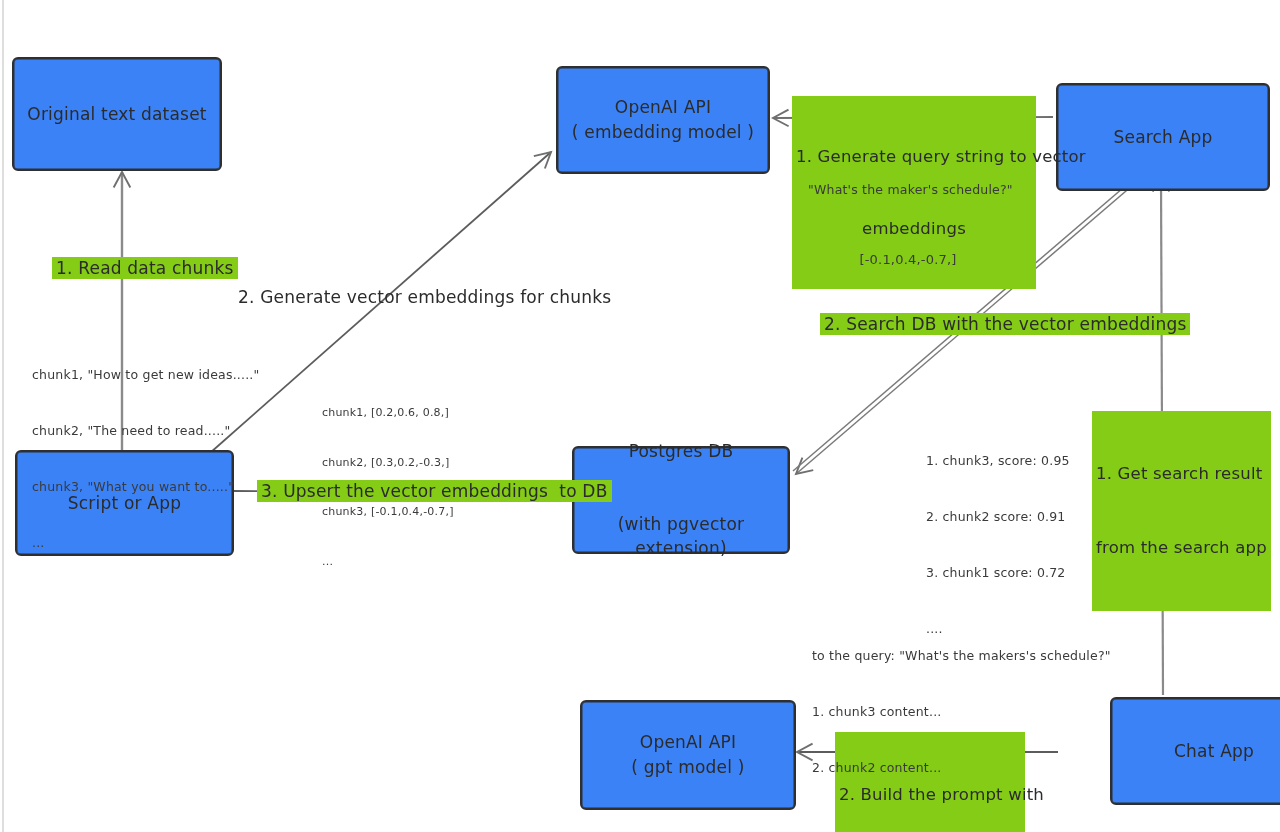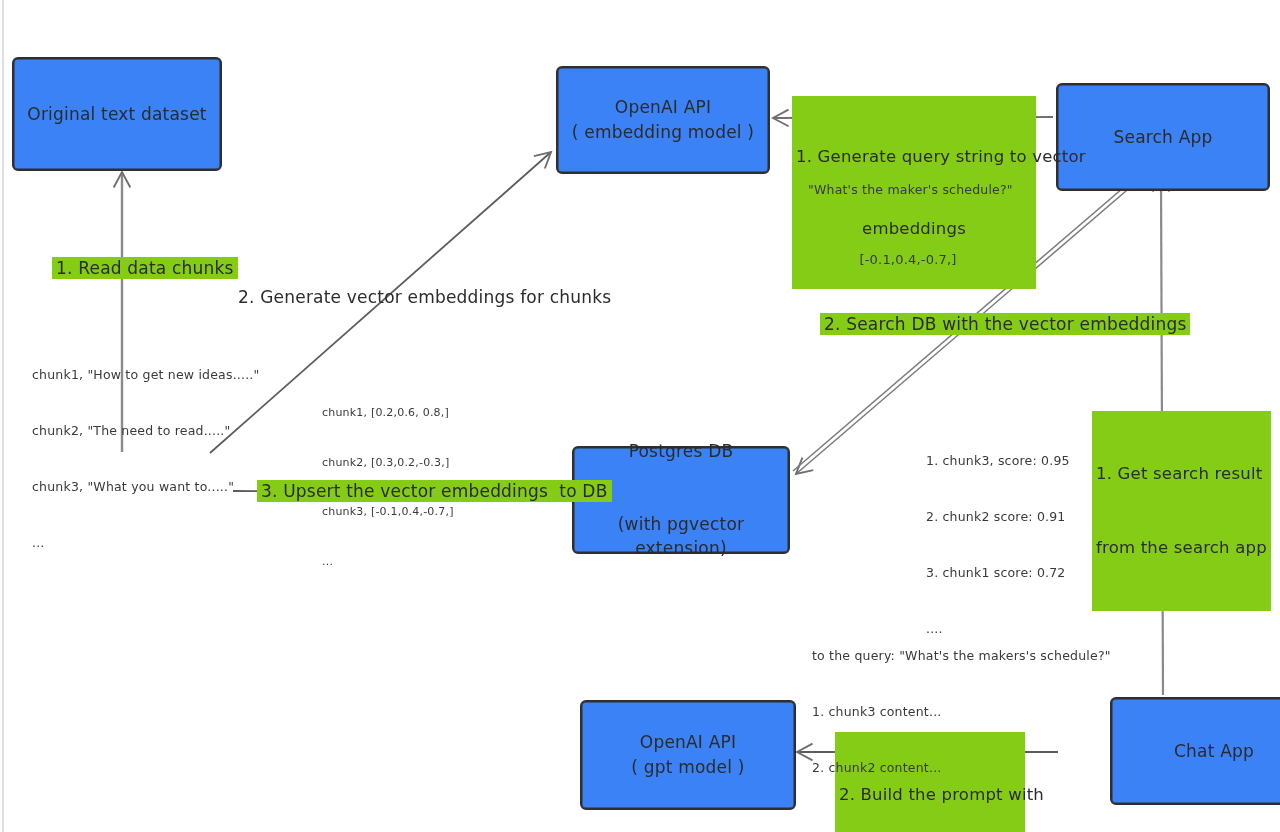--- a/index.html
+++ b/index.html
@@ -58,20 +58,23 @@
 
   <div class="node" style="left:556px;top:66px;width:210px;height:104px;">
     <div>OpenAI API</div>
     <div>( embedding model )</div>
   </div>
 
   <div class="node" style="left:1056px;top:71px;width:210px;height:104px;margin-top:12px;">
     <div>Search App</div>
   </div>
 
+  <div class="node" style="left:15px;top:450px;width:215px;height:102px;">
+    <div>Script or App</div>
+  </div>
 
   <div class="node" style="left:572px;top:446px;width:214px;height:104px;gap:48px;">
     <div>Postgres DB</div>
     <div>(with pgvector extension)</div>
   </div>
 
   <div class="node" style="left:580px;top:700px;width:212px;height:106px;">
     <div>OpenAI API</div>
     <div>( gpt model )</div>
   </div>

